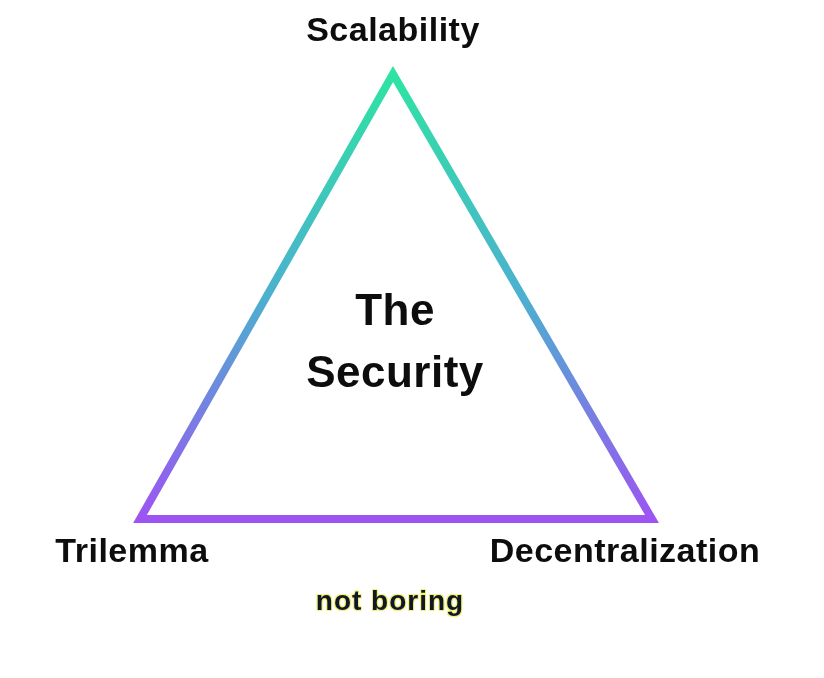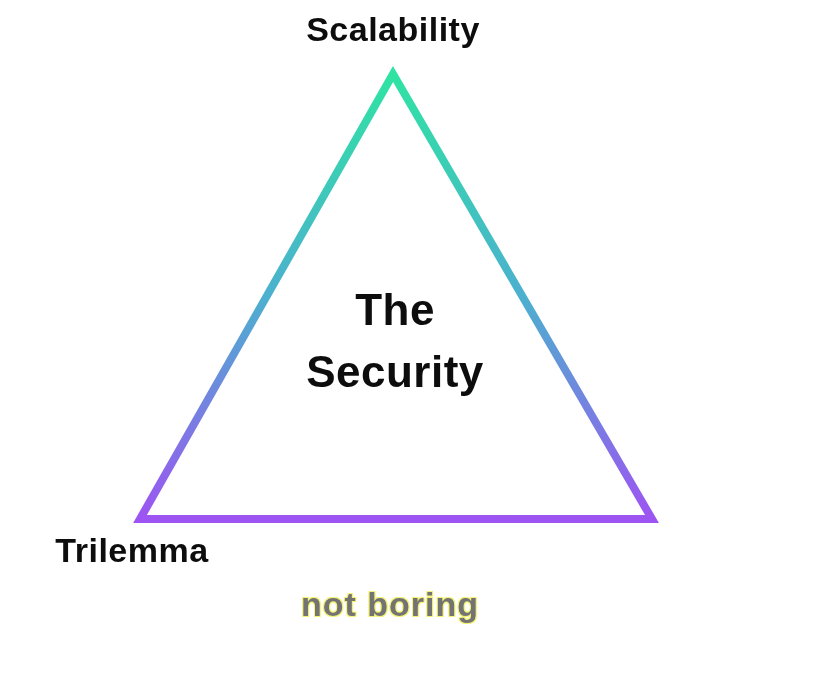--- a/index.html
+++ b/index.html
@@ -47,24 +47,24 @@
     color: #0d0d0d;
     line-height: 62px;
     letter-spacing: 0.5px;
     white-space: nowrap;
   }
   .watermark {
     position: absolute;
     left: 390px;
     top: 585px;
     transform: translateX(-50%);
-    font-size: 34px;
+    font-size: 28px;
     font-weight: 800;
     letter-spacing: 1px;
-    color: #737373;
+    color: #0f172a;
     text-shadow:
       0 0 1px #f4f276,
       0 0 2px #f4f276,
       1px 1px 0 #f4f276,
       -1px -1px 0 #f4f276,
       1px -1px 0 #f4f276,
       -1px 1px 0 #f4f276;
     white-space: nowrap;
   }
 </style>
@@ -86,16 +86,17 @@
 
   <div class="vertex-label label-top">Scalability</div>
 
   <div class="center-title">
     <div>The</div>
     <div>Security</div>
   </div>
 
   <div class="vertex-label label-left">Trilemma</div>
 
+  <div class="vertex-label label-right">Decentralization</div>
 
   <div class="watermark">not boring</div>
 
 </div>
 
 </body></html>

